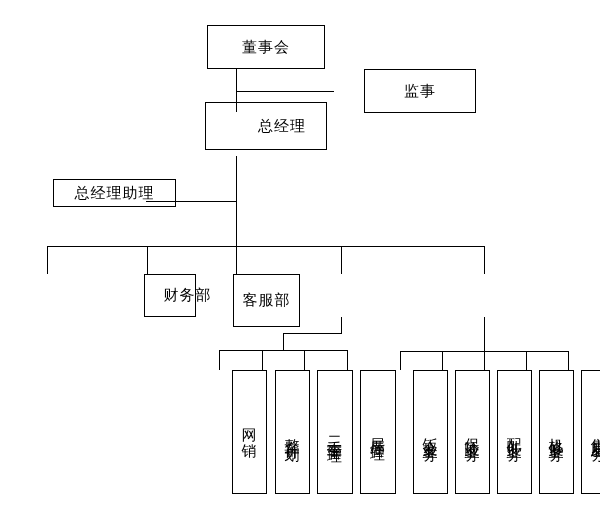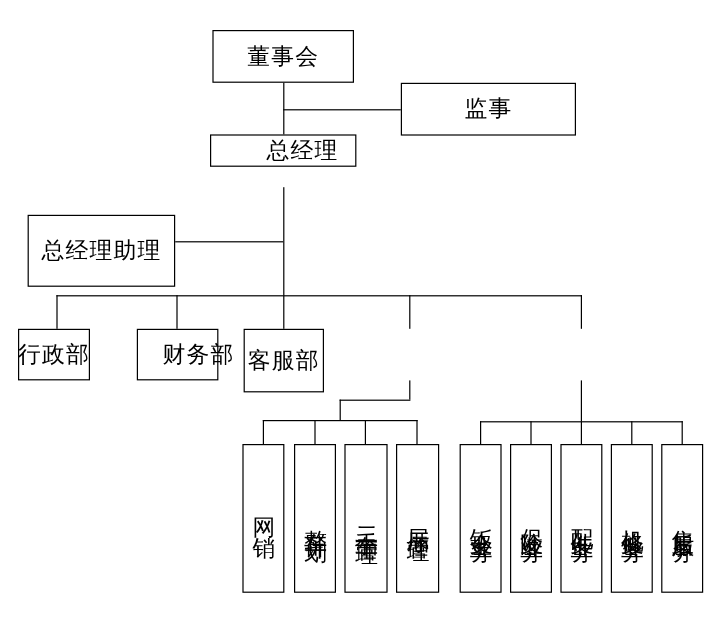--- a/index.html
+++ b/index.html
@@ -17,22 +17,23 @@
   }
   .box {
     position: absolute;
     border: 1px solid #000000;
     background: #ffffff;
     color: #000000;
     display: flex;
     align-items: center;
     justify-content: center;
     box-sizing: border-box;
-    font-size: 19px;
+    font-size: 15px;
     letter-spacing: 1px;
+    margin-left: 30px;
   }
   .box.h {
     white-space: nowrap;
   }
   .box.v {
     writing-mode: vertical-lr;
     text-orientation: upright;
     letter-spacing: 3px;
     line-height: 1;
   }
@@ -44,29 +45,28 @@
     background: #000000;
   }
 </style>
 </head>
 <body>
 
 <div class="canvas">
 
   <div class="box h" style="left:177px; top:25px;  width:118px; height:44px;">董事会</div>
 
-  <div class="box h" style="left:334px; top:69px;  width:146px; height:44px;">监事</div>
+  <div class="box h" style="left:334px; top:69px;  width:112px; height:44px;">监事</div>
 
-  <div class="box h" style="left:175px; top:112px; width:122px; height:27px;padding-left:32px;">总经理</div>
+  <div class="box h" style="left:175px; top:102px; width:122px; height:48px;padding-left:32px;">总经理</div>
 
-  <div class="box h" style="left:23px;  top:179px; width:123px; height:60px;">总经理助理</div>
+  <div class="box h" style="left:23px;  top:179px; width:123px; height:28px;">总经理助理</div>
 
-  <div class="box h" style="left:15px;  top:274px; width:60px; height:43px;">行政部</div>
 
-  <div class="box h" style="left:114px; top:274px; width:68px; height:43px;padding-left:35px;">财务部</div>
+  <div class="box h" style="left:114px; top:274px; width:52px; height:43px;padding-left:35px;">财务部</div>
 
   <div class="box h" style="left:203px; top:274px; width:67px; height:53px;">客服部</div>
 
 
 
   <div class="box v sp" style="left:202px; top:370px; width:35px; height:124px;">网销</div>
 
   <div class="box v" style="left:245px; top:370px; width:35px; height:124px;">整车计划</div>
 
   <div class="box v" style="left:287px; top:370px; width:36px; height:124px;">二手车管理</div>

